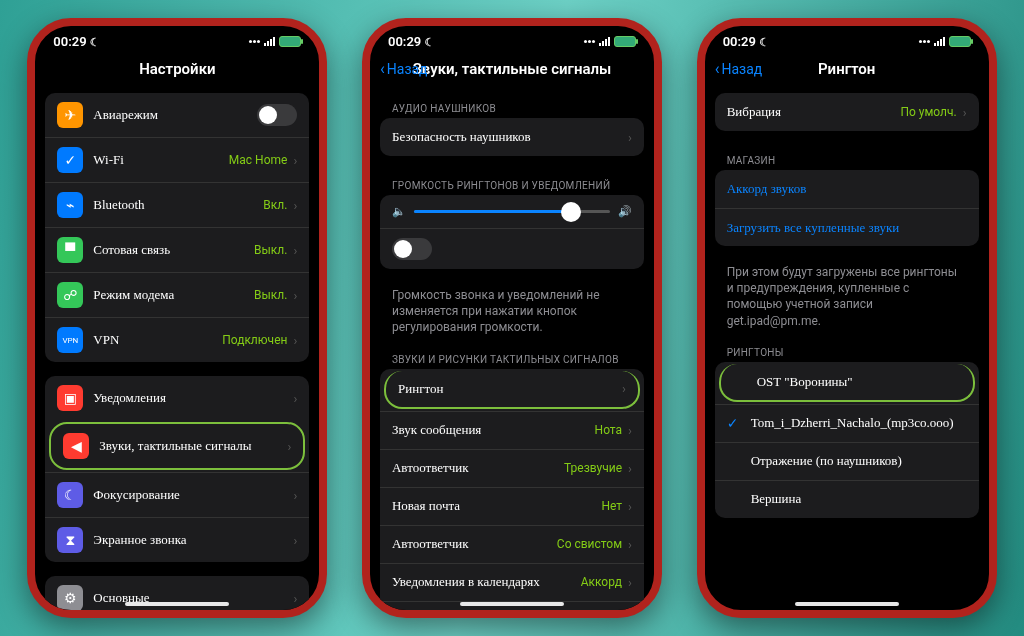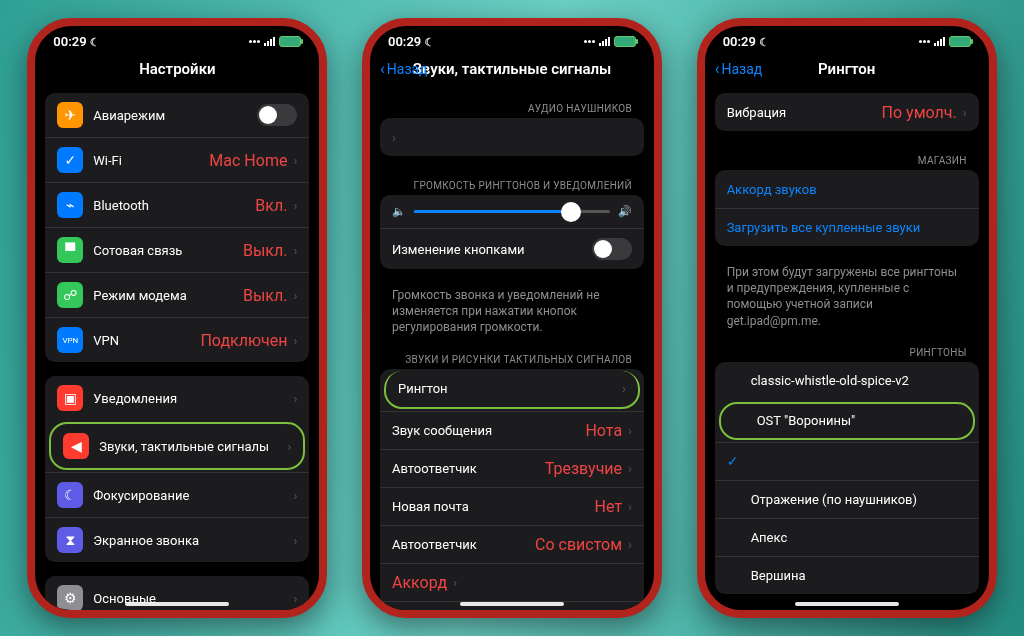--- a/index.html
+++ b/index.html
@@ -38,28 +38,28 @@
   .dots span { width:3px; height:3px; border-radius:50%; background:#fff; }
 
   .nav { display:flex; align-items:center; justify-content:center; position:relative; height:36px; padding:0 12px; }
   .nav .back { position:absolute; left:10px; color:#0a84ff; font-size:14px; display:flex; align-items:center; gap:2px; }
   .nav .title { color:#fff; font-size:15px; font-weight:600; text-align:right; }
   .chev { font-size:16px; line-height:1; }
 
   .scroll { flex:1; overflow-y:auto; padding: 6px 10px 14px; }
   .scroll::-webkit-scrollbar{display:none}
 
-  .group-label { color:#8d8d92; font-size:10px; letter-spacing:.3px; padding:10px 12px 4px; text-transform:uppercase;text-align:right; }
+  .group-label { color:#8d8d92; font-size:10px; letter-spacing:.3px; padding:10px 12px 4px; text-transform:uppercase; }
   .group-note { color:#8d8d92; font-size:12px; padding:4px 12px 8px; line-height:1.35; }
   .group { background:#1c1c1e; border-radius:10px; overflow:hidden; margin-bottom:14px; }
   .row { display:flex; align-items:center; padding:9px 12px; min-height:38px; border-top:0.5px solid #333; color:#fff; font-size:13px; position:relative; }
   .group .row:first-child { border-top:none; }
   .row .icon { width:26px; height:26px; border-radius:6px; margin-right:10px; display:flex; align-items:center; justify-content:center; font-size:14px; color:#fff; flex-shrink:0;}
-  .row .label { flex:1; }
-  .row .val { color:#ef4444; font-size:16px; margin-right:6px; }
+  .row .label { flex:1;font-family:Liberation Serif, serif; }
+  .row .val { color:#84cc16; font-size:12px; margin-right:6px; }
   .row .arrow { color:#555; font-size:13px; }
   .row.highlight { border:2px solid #7cbf3c; border-radius:18px; margin:2px 4px; }
   .toggle { width:40px; height:22px; background:#3a3a3c; border-radius:11px; position:relative; }
   .toggle::after { content:""; position:absolute; width:18px; height:18px; background:#fff; border-radius:50%; top:2px; left:2px; }
 
   .slider-row { display:flex; align-items:center; gap:8px; padding:10px 12px; }
   .slider-row .track { flex:1; height:3px; background:#555; border-radius:2px; position:relative; }
   .slider-row .fill { position:absolute; left:0; top:0; bottom:0; width:80%; background:#0a84ff; border-radius:2px; }
   .slider-row .thumb { position:absolute; left:80%; top:50%; transform:translate(-50%,-50%); width:20px; height:20px; background:#fff; border-radius:50%; }
   .spk { color:#8d8d92; font-size:11px; }
@@ -193,35 +193,35 @@
     <span class="back">
         <span class="chev">‹</span>
         <span>Назад</span>
       </span>
     <span class="title">Звуки, тактильные сигналы</span>
   </div>
   <div class="scroll">
     <div class="group-label">АУДИО НАУШНИКОВ</div>
     <div class="group">
       <div class="row">
+        <span class="label">Безопасность наушников</span>
         <span class="arrow">›</span>
       </div>
     </div>
     <div class="group-label">ГРОМКОСТЬ РИНГТОНОВ И УВЕДОМЛЕНИЙ</div>
     <div class="group">
       <div class="slider-row">
         <span class="spk">🔈</span>
         <div class="track">
             <div class="fill"></div>
             <div class="thumb"></div>
           </div>
         <span class="spk">🔊</span>
       </div>
       <div class="row">
-        <span class="label">Изменение кнопками</span>
         <span class="toggle"></span>
       </div>
     </div>
     <div class="group-note">Громкость звонка и уведомлений не изменяется при нажатии кнопок регулирования громкости.</div>
     <div class="group-label">ЗВУКИ И РИСУНКИ ТАКТИЛЬНЫХ СИГНАЛОВ</div>
     <div class="group" id="p2g3">
         <div class="row highlight">
           <span class="label">Рингтон</span>
           <span class="arrow">›</span>
         </div>
@@ -239,20 +239,21 @@
           <span class="label">Новая почта</span>
           <span class="val">Нет</span>
           <span class="arrow">›</span>
         </div>
         <div class="row">
           <span class="label">Автоответчик</span>
           <span class="val">Со свистом</span>
           <span class="arrow">›</span>
         </div>
         <div class="row">
+          <span class="label">Уведомления в календарях</span>
           <span class="val">Аккорд</span>
           <span class="arrow">›</span>
         </div>
         <div class="row">
           <span class="label">Уведомления</span>
           <span class="val">Аккорд</span>
           <span class="arrow">›</span>
         </div>
       </div>
 
@@ -299,39 +300,32 @@
       <div class="row">
           <span class="label store-link">Аккорд звуков</span>
         </div>
       <div class="row">
           <span class="label store-link">Загрузить все купленные звуки</span>
         </div>
     </div>
     <div class="group-note">При этом будут загружены все рингтоны и предупреждения, купленные с помощью учетной записи get.ipad@pm.me.</div>
     <div class="group-label">РИНГТОНЫ</div>
     <div class="group" id="p3g">
-        <div class="row">
-          <span class="nocheck"></span>
-          <span class="label">classic-whistle-old-spice-v2</span>
-        </div>
         <div class="row highlight">
           <span class="nocheck"></span>
           <span class="label">OST "Воронины"</span>
         </div>
         <div class="row">
           <span class="check">✓</span>
+          <span class="label">Tom_i_Dzherri_Nachalo_(mp3co.ooo)</span>
         </div>
         <div class="row">
           <span class="nocheck"></span>
           <span class="label">Отражение (по наушников)</span>
         </div>
         <div class="row">
           <span class="nocheck"></span>
-          <span class="label">Апекс</span>
-        </div>
-        <div class="row">
-          <span class="nocheck"></span>
           <span class="label">Вершина</span>
         </div>
       </div>
   </div>
   <div class="home-ind"></div>
 </div>
 
 </body></html>

